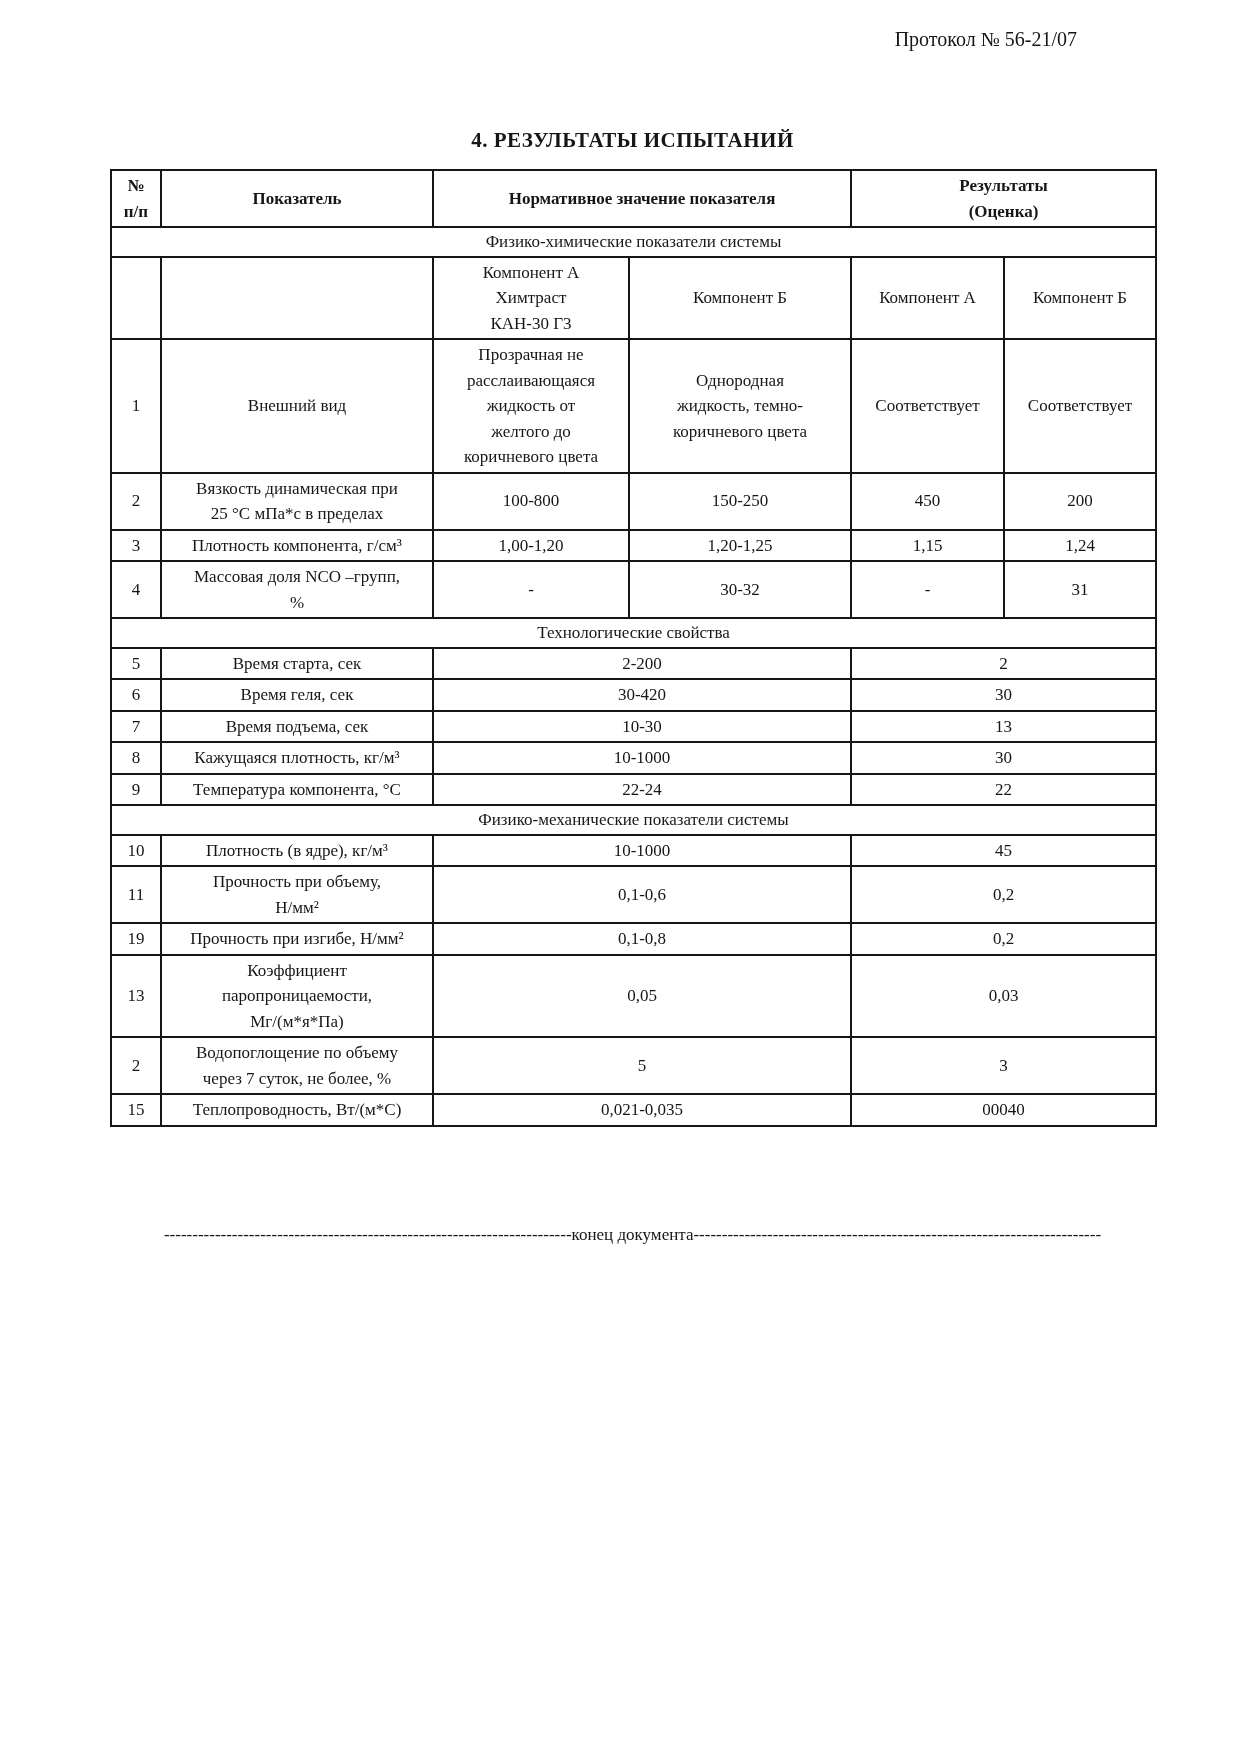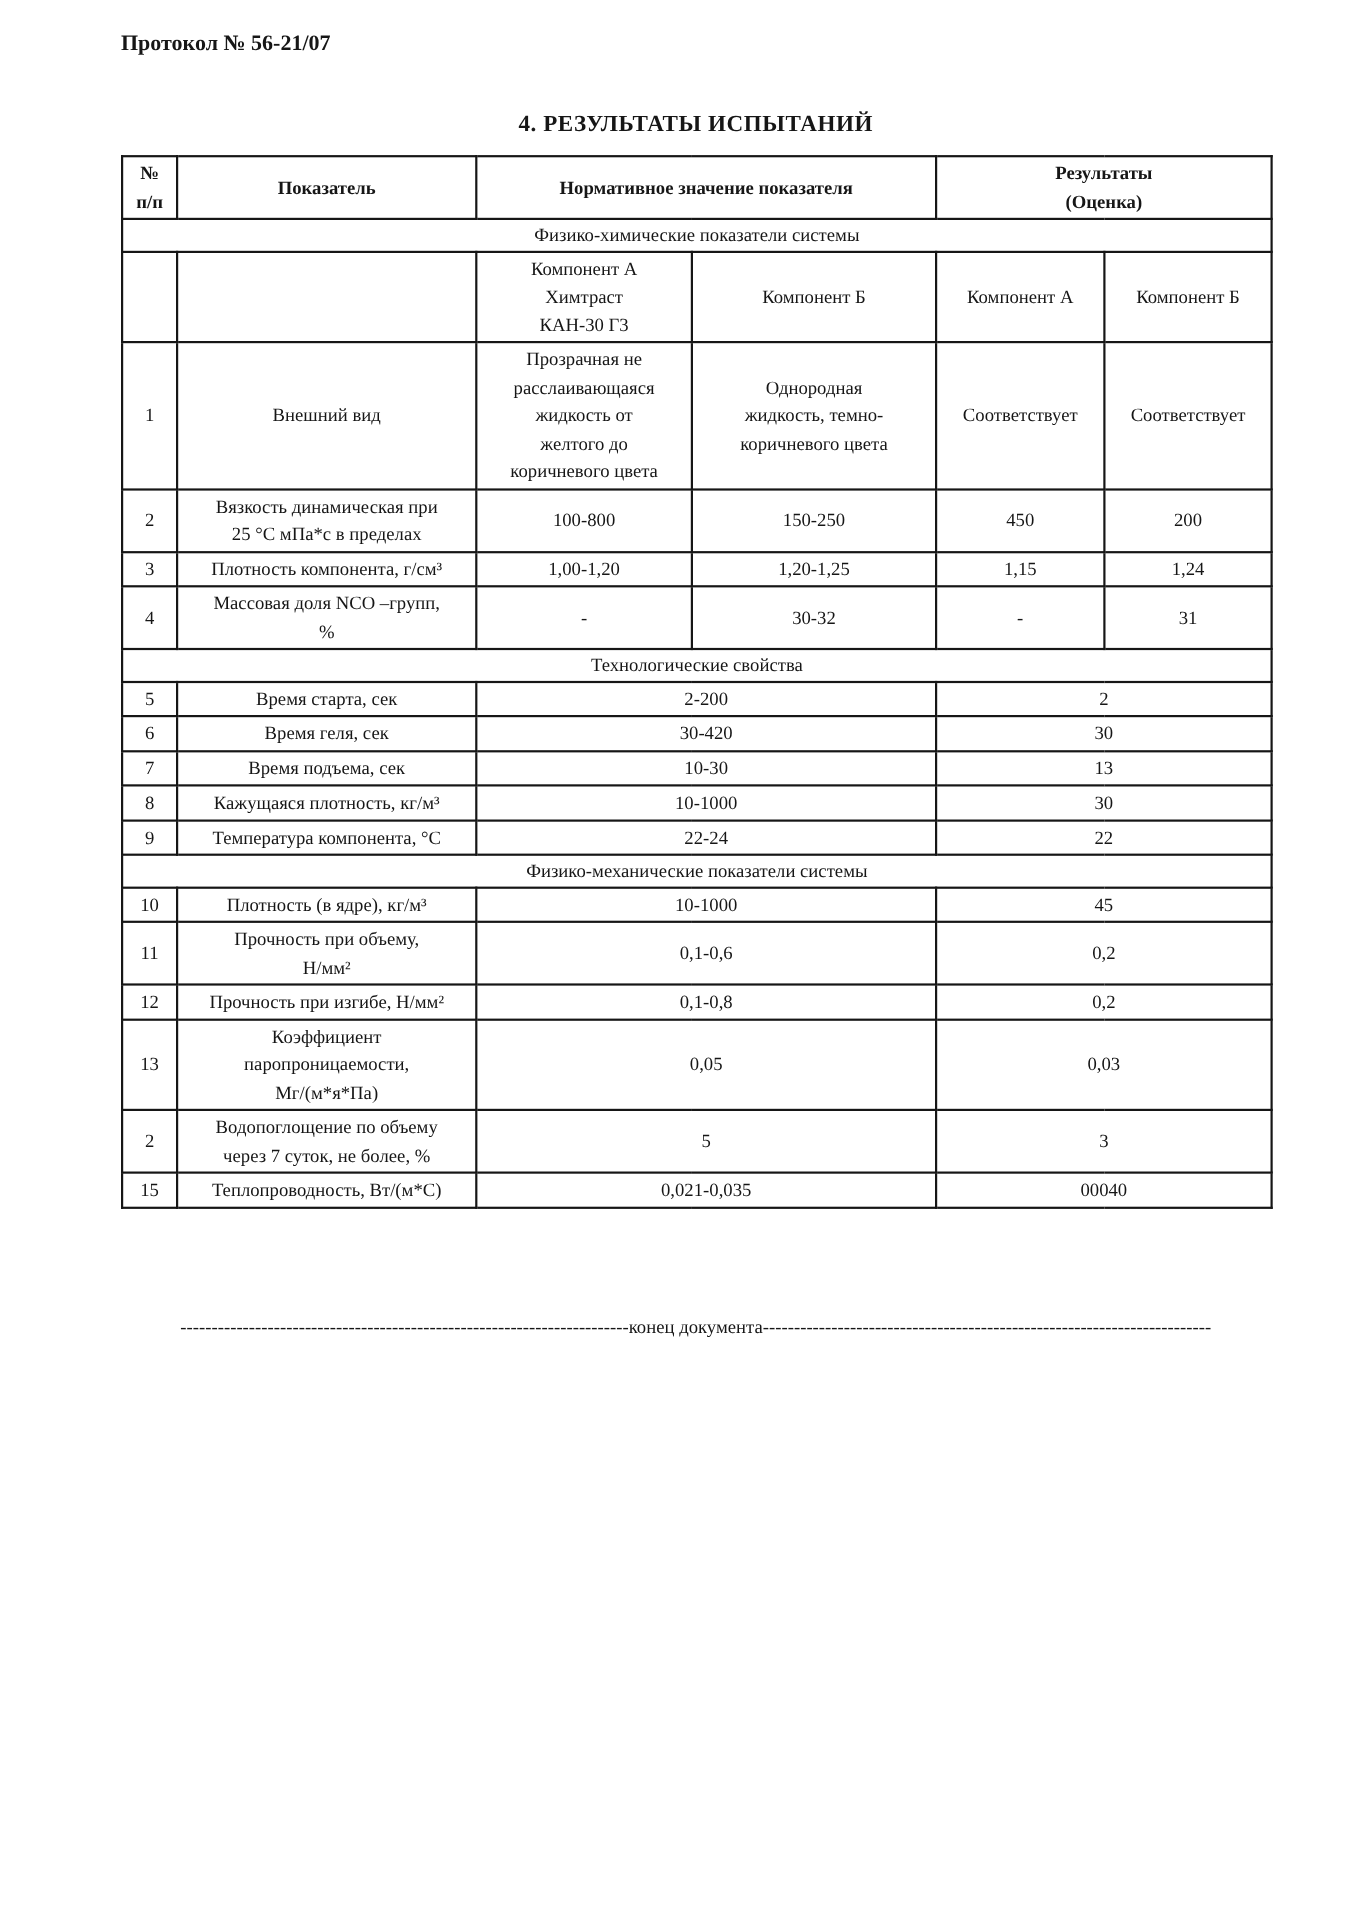--- a/index.html
+++ b/index.html
@@ -9,32 +9,33 @@
     font-family: "Liberation Serif", "DejaVu Serif", serif;
     color: #161616;
     position: relative;
   }
   .page {
     width: 1240px; height: 1754px;
     padding: 26px 85px 0 110px;
   }
   .page-header {
     display: flex;
+    justify-content: flex-end;
     align-items: flex-start;
-    font-weight: bold;
+    font-weight: normal;
     font-size: 20px;
     line-height: 1.3;
   }
   .protocol-no { margin-right: 78px; white-space: nowrap; }
   .page-count { text-align: right; padding-right: 50px; white-space: nowrap; }
   .doc-title {
     text-align: center;
     font-weight: bold;
     font-size: 21px;
-    margin-top: 48px;
+    margin-top: 76px;
     margin-bottom: 16px;
     letter-spacing: 0.5px;
   }
   table.results {
     border-collapse: collapse;
     table-layout: fixed;
     width: 1045px;
   }
   table.results td, table.results th {
     border: 2px solid #161616;
@@ -195,21 +196,21 @@
       <td colspan="2">45</td>
     </tr>
     <tr>
       <td>11</td>
       <td class="cell-name">Прочность при объему,
 Н/мм²</td>
       <td colspan="2">0,1-0,6</td>
       <td colspan="2">0,2</td>
     </tr>
     <tr>
-      <td>12</td>
+      <td>19</td>
       <td class="cell-name">Прочность при изгибе, Н/мм²</td>
       <td colspan="2">0,1-0,8</td>
       <td colspan="2">0,2</td>
     </tr>
     <tr>
       <td>13</td>
       <td class="cell-name">Коэффициент
 паропроницаемости,
 Мг/(м*я*Па)</td>
       <td colspan="2">0,05</td>

